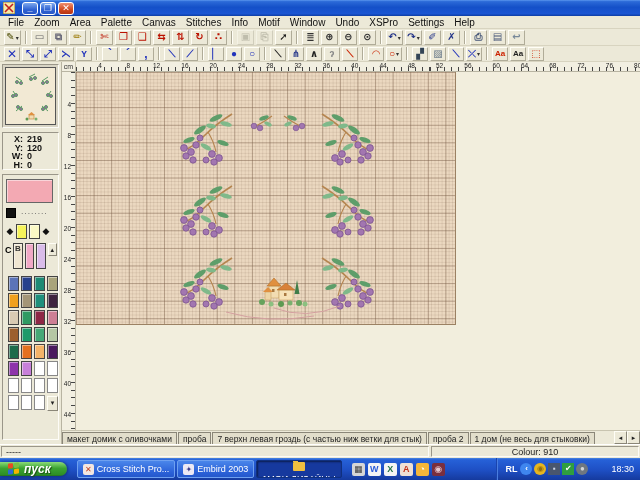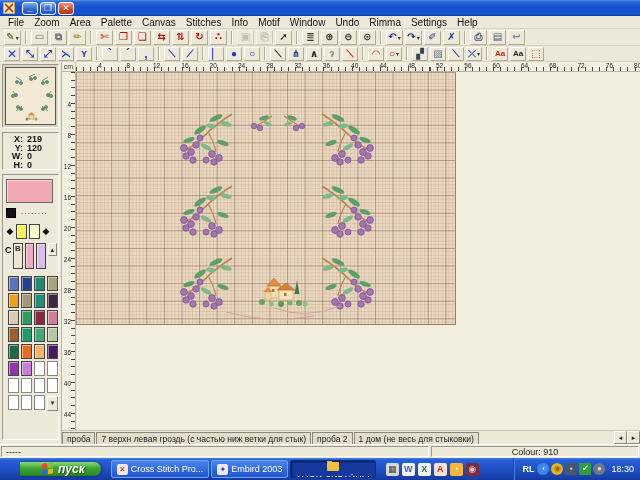--- a/index.html
+++ b/index.html
@@ -107,43 +107,43 @@
   .statusbar{left:0;top:444px;width:640px;height:14px;background:#ece9d8;display:flex;border-top:1px solid #fff;}
   .spanel{border:1px solid;border-color:#9a9689 #fdfcf7 #fdfcf7 #9a9689;margin:1px;font-size:9px;color:#222;
     display:flex;align-items:center;padding:0 4px;}
   .spanel.l{flex:1;}
   .spanel.r{width:208px;justify-content:center;}
 
   
   .taskbar{left:0;top:458px;width:640px;height:22px;
     background:linear-gradient(180deg,#4b86e0 0%,#2661d8 8%,#1e4fc4 55%,#153a9e 100%);
     display:flex;align-items:center;}
-  .startbtn{height:14px;padding:0 16px 0 22px;display:flex;align-items:center;gap:4px;
+  .startbtn{height:14px;padding:0 16px 0 8px;display:flex;align-items:center;gap:4px;
     background:linear-gradient(180deg,#8bdb78 0%,#3ba332 45%,#2e8f27 90%,#256f1f 100%);
-    border-radius:0 10px 10px 0;box-shadow:1px 0 3px rgba(0,0,0,.4);margin-left:20px;}
+    border-radius:0 10px 10px 0;box-shadow:1px 0 3px rgba(0,0,0,.4);}
   .startlabel{color:#fff;font-weight:bold;font-style:italic;font-size:12px;text-shadow:1px 1px 1px #1a4d14;}
   .winflag{width:12px;height:12px;display:grid;grid-template-columns:5px 5px;grid-template-rows:5px 5px;gap:1px;transform:skewY(-6deg);}
   .winflag span{border-radius:1px;}
   .twins{display:flex;gap:2px;margin-left:10px;}
   .twin{height:18px;max-width:104px;display:flex;align-items:center;gap:3px;padding:0 5px;
     background:linear-gradient(180deg,#4a86ea,#2b61d8 70%,#2458cc);border:1px solid #6ea0f0;border-radius:2px;
     color:#fff;font-size:9px;white-space:nowrap;overflow:hidden;}
   .twin.on{background:#16399e;border-color:#10307e;box-shadow:inset 1px 1px 2px rgba(0,0,0,.5);flex-direction:column;}
   .twin .tlb{overflow:hidden;text-overflow:ellipsis;}
   .tic{width:11px;height:11px;flex:0 0 auto;font-size:8px;font-weight:bold;line-height:11px;text-align:center;border-radius:2px;}
   .tic.folder{position:relative;background:#f0c040;border-radius:1px;width:12px;height:9px;margin-top:1px;}
   .tic.folder::before{content:"";position:absolute;left:0;top:-2px;width:5px;height:2px;background:#f0c040;border-radius:1px 1px 0 0;}
   .qicons{display:flex;gap:3px;margin-left:10px;}
   .qi{width:13px;height:13px;border-radius:2px;font-size:9px;font-weight:bold;line-height:13px;text-align:center;}
   .tray{margin-left:auto;height:22px;display:flex;align-items:center;gap:3px;padding:0 6px 0 8px;
     border-left:1px solid #1a44ae;box-shadow:inset 1px 0 0 #4a7ee0;}
   .traylang{color:#fff;font-size:9px;font-weight:bold;}
   .ti{width:12px;height:12px;font-size:8px;font-weight:bold;line-height:12px;text-align:center;}
   .ti.round{border-radius:50%;}
-  .clock{color:#fff;font-size:9px;margin-left:3px;}
+  .clock{color:#fff;font-size:9px;margin-left:20px;}
 </style>
 </head>
 <body>
 
 <div class="app">
 
   <div class="abs titlebar">
     <svg class="appicon" viewBox="0 0 12 12">
       <rect x="0" y="0" width="12" height="12" fill="#f5e9a8" stroke="#8a7a30" stroke-width="1"></rect>
       <path d="M2,2 L10,10 M10,2 L2,10" stroke="#c22020" stroke-width="1.6"></path>
@@ -159,21 +159,21 @@
       <span class="mi">File</span>
       <span class="mi">Zoom</span>
       <span class="mi">Area</span>
       <span class="mi">Palette</span>
       <span class="mi">Canvas</span>
       <span class="mi">Stitches</span>
       <span class="mi">Info</span>
       <span class="mi">Motif</span>
       <span class="mi">Window</span>
       <span class="mi">Undo</span>
-      <span class="mi">Rimma</span>
+      <span class="mi">XSPro</span>
       <span class="mi">Settings</span>
       <span class="mi">Help</span>
     </div>
 
   <div class="abs tb tb1">
       <span class="tbtn">
         <span class="g" style="color: rgb(74, 74, 0);">✎</span>
         <span class="dd">▾</span>
       </span>
       <span class="tsep"></span>
@@ -583,20 +583,21 @@
           <use href="#house" transform="translate(181,204)"></use>
           <path d="M150,240 Q192,252 238,244" stroke="#d4a0a0" fill="none" stroke-width="1"></path>
           <path d="M198,236 Q230,248 264,234" stroke="#d4a0a0" fill="none" stroke-width="1"></path>
         </svg>
       </div>
     </div>
   </div>
 
   <div class="abs tabbar">
     <span class="tabsflow" style="display:flex;align-items:flex-end;overflow:hidden;">
+        <span class="tab">макет домик с оливочками</span>
         <span class="tab">проба</span>
         <span class="tab">7 верхн левая гроздь (с частью ниж ветки для стык)</span>
         <span class="tab">проба 2</span>
         <span class="tab">1 дом (не весь для стыковки)</span>
       </span>
     <span class="tabscroll">
       <span class="tsbtn">◂</span>
       <span class="tsbtn">▸</span>
     </span>
   </div>

